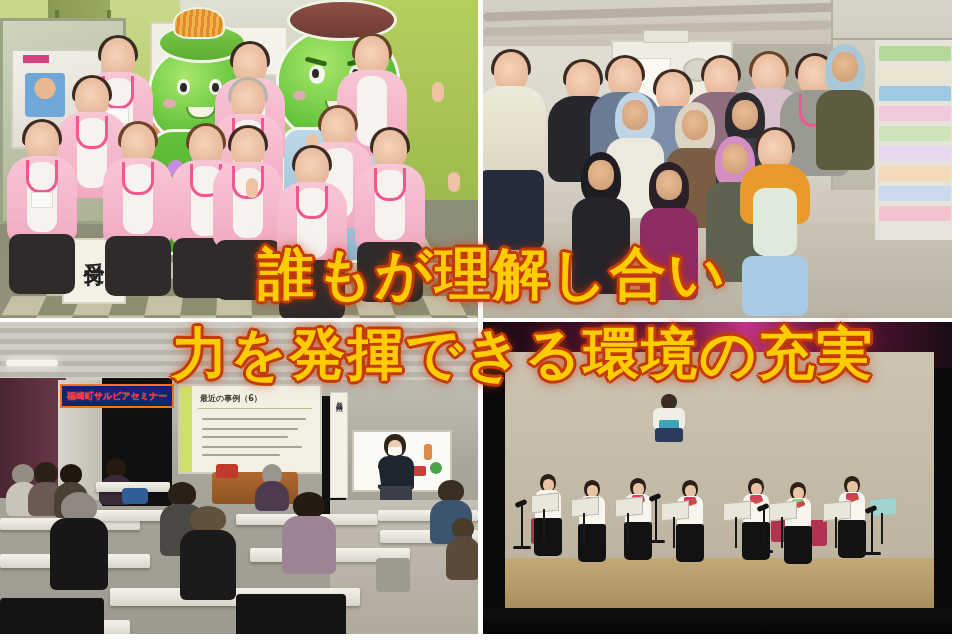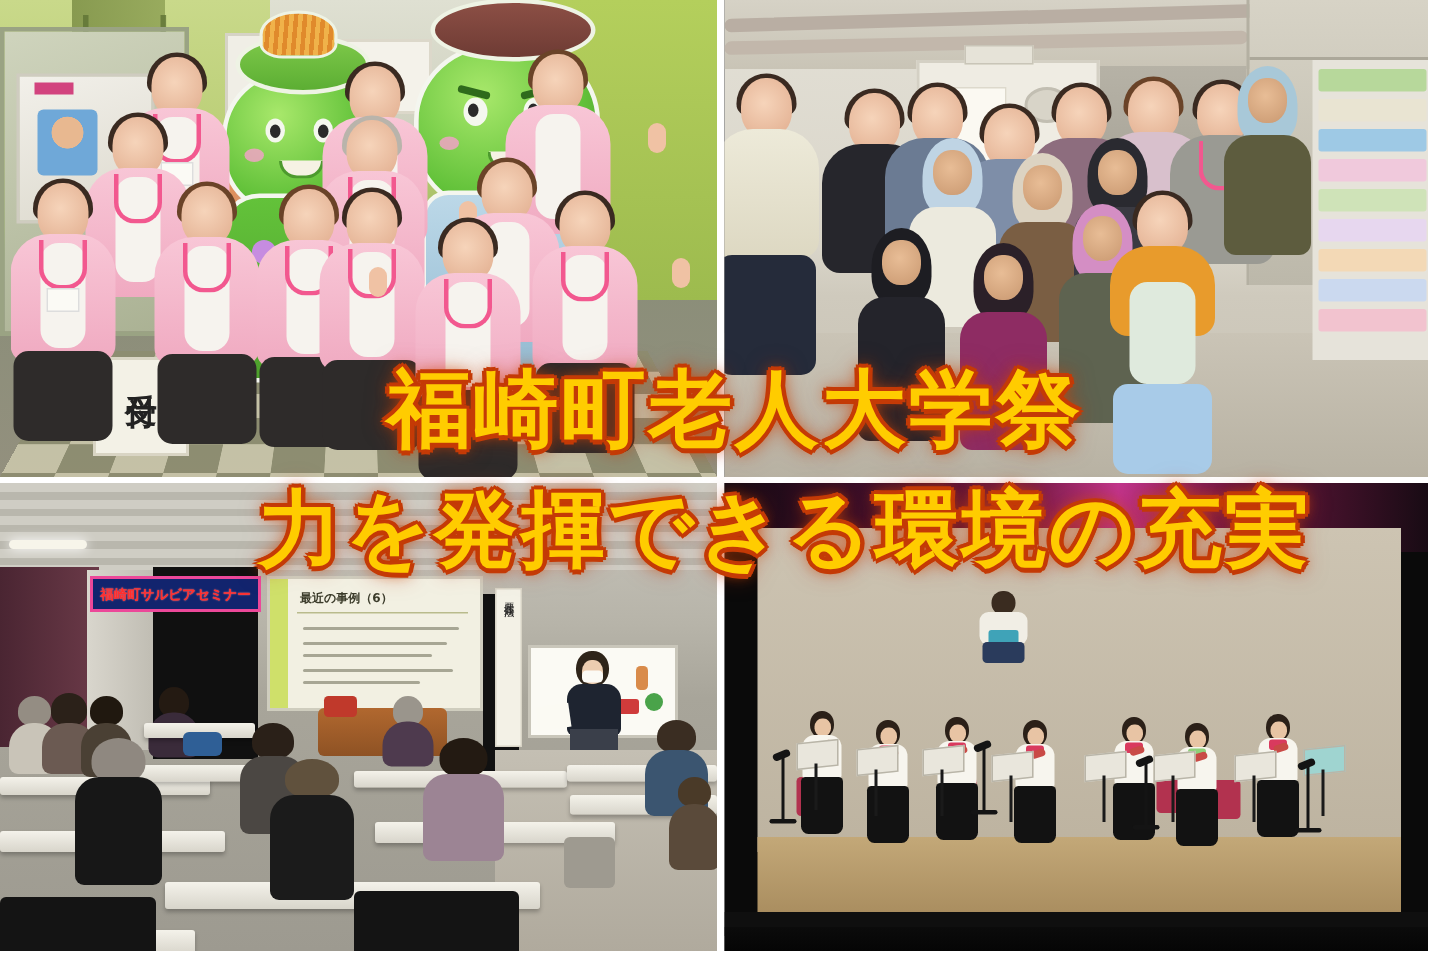--- a/index.html
+++ b/index.html
@@ -146,21 +146,21 @@
   .hijabi .body{position:absolute;left:50%;transform:translateX(-50%);top:46px;width:58px;height:80px;border-radius:18px 18px 8px 8px;}
 
   
   .bl-bg{position:absolute;inset:0;background:linear-gradient(180deg,#c9c6bd 0%,#b7b4a9 30%,#a8a59a 46%,#9d9a90 100%);}
   .bl-ceiling{position:absolute;left:0;right:0;top:0;height:58px;
     background:repeating-linear-gradient(180deg,#cfcdc4 0 6px,#b9b7ad 6px 11px);}
   .bl-ceilLight{position:absolute;left:6px;top:38px;width:52px;height:6px;background:#f7f5ea;border-radius:3px;box-shadow:0 0 8px #fff;}
   .bl-curtain{position:absolute;left:0;top:56px;width:66px;height:120px;background:linear-gradient(90deg,#4a2532,#6b3a48);}
   .bl-curtain2{position:absolute;left:58px;top:58px;width:46px;height:120px;background:linear-gradient(90deg,#d9d6cd,#bfbcb2);}
   .bl-blackout{position:absolute;left:102px;top:56px;width:70px;height:128px;background:#101010;}
-  .bl-banner{position:absolute;left:60px;top:62px;width:110px;height:20px;background:#12246e;border:2px solid #ec4899;
+  .bl-banner{position:absolute;left:60px;top:62px;width:110px;height:20px;background:#12246e;border:2px solid #f97316;
     display:flex;align-items:center;justify-content:center;}
   .bl-banner span{font-size:9px;color:#ff2e2e;font-weight:700;letter-spacing:0px;white-space:nowrap;
     font-family:"DejaVu Sans","Liberation Sans",sans-serif;text-shadow:0 0 1px #ff8a8a;}
   .bl-screen{position:absolute;left:178px;top:62px;width:140px;height:86px;background:#f2f0e2;border:2px solid #cfcdbe;}
   .bl-screen .bar{position:absolute;left:0;top:0;bottom:0;width:12px;background:#cfe06a;}
   .bl-screen .ttl{position:absolute;left:20px;top:7px;font-size:8px;color:#3b3b2a;font-weight:700;
     font-family:"DejaVu Sans","Liberation Serif",serif;}
   .bl-screen .rule{position:absolute;left:18px;right:8px;top:22px;height:1px;background:#b9bb8c;}
   .bl-screen .ln{position:absolute;left:22px;height:2px;background:#8e8e7a;border-radius:1px;opacity:.75;}
   .bl-wbstand{position:absolute;left:322px;top:74px;width:24px;height:120px;background:#111;}
@@ -763,19 +763,19 @@
             <div class="hd"></div>
             <div class="bar"></div>
             <div class="ft"></div>
           </div>
       </div>
     </div>
 
   </div>
 
   <div class="caption">
-    <div class="cap-line cap-1">福崎町老人大学祭</div>
+    <div class="cap-line cap-1">誰もが理解し合い</div>
     <div class="cap-line cap-2">力を発揮できる環境の充実</div>
   </div>
 
   <div class="margin-r"></div>
   <div class="margin-b"></div>
 </div>
 
 </body></html>

